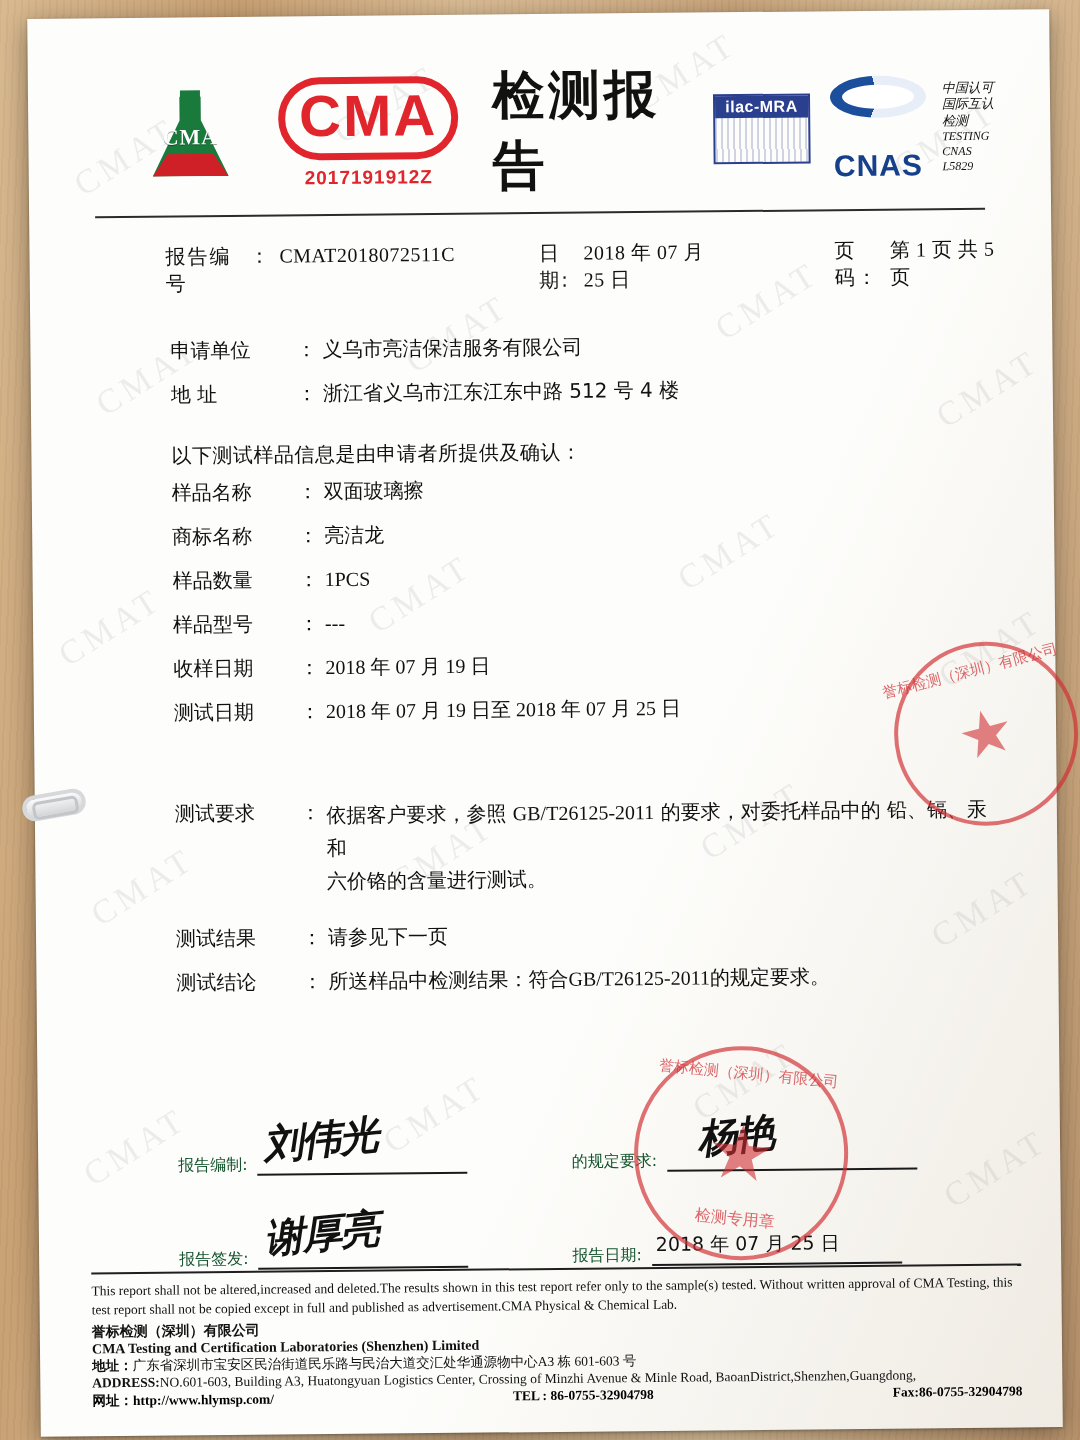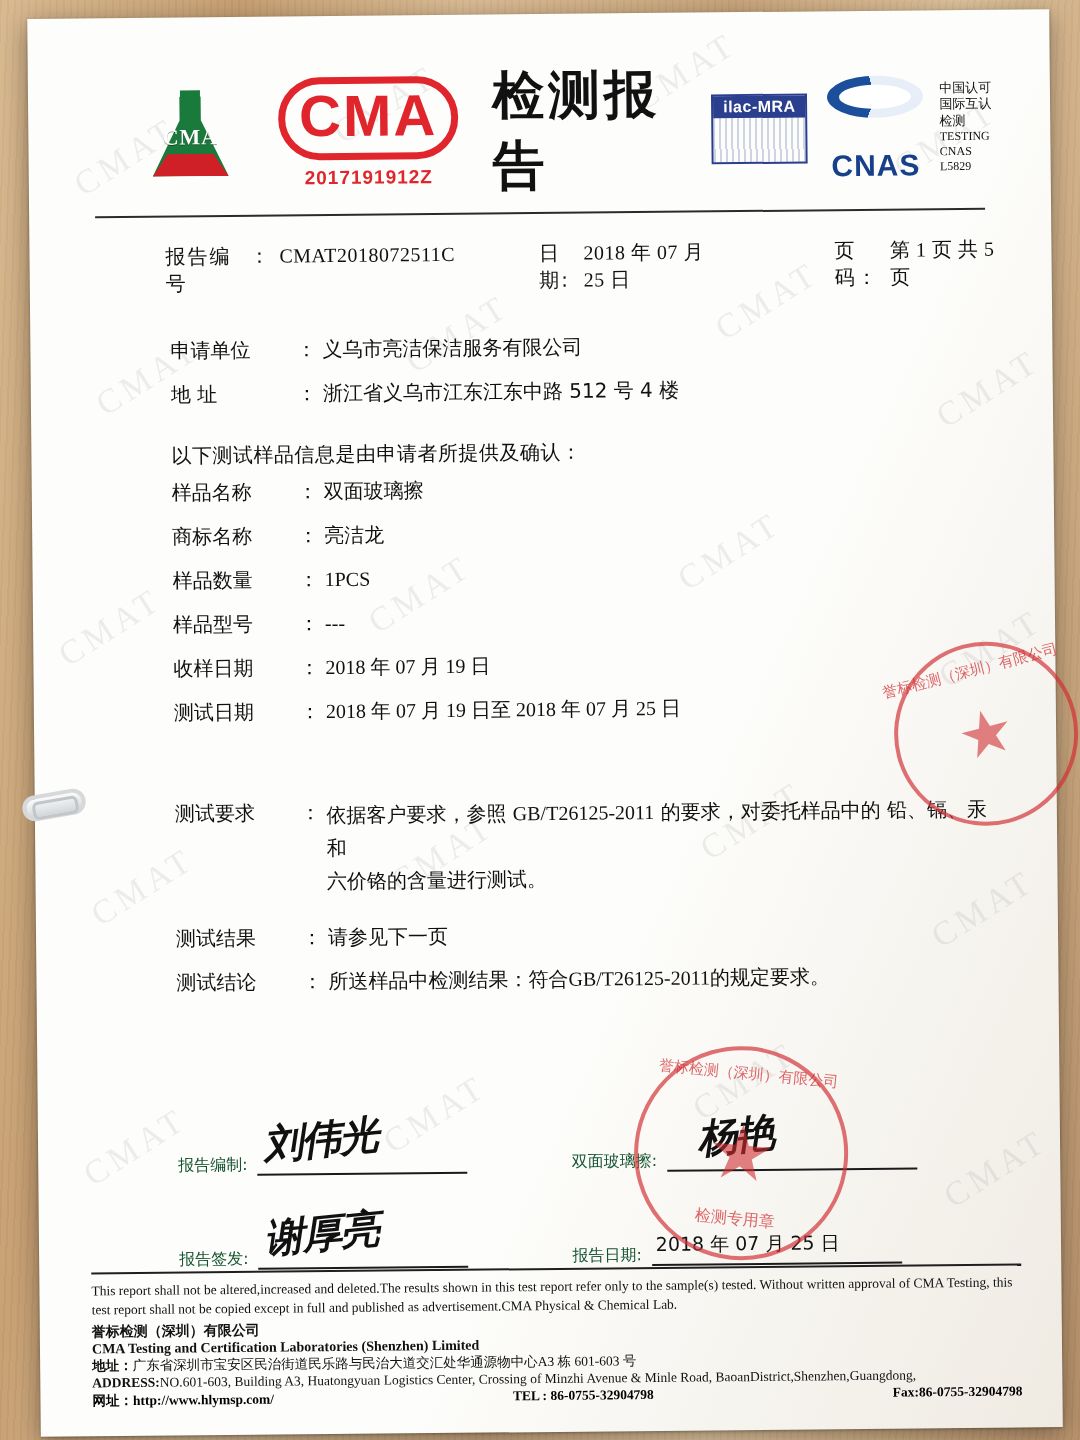--- a/index.html
+++ b/index.html
@@ -102,21 +102,21 @@
   .cnas-mark{
     width:96px;height:42px;border-radius:50%;
     background:conic-gradient(from 200deg,#1b4f9c 0 40%,#e8eef8 40% 100%);
     position:relative;margin:0 auto 2px;
   }
   .cnas-mark:after{
     content:"";position:absolute;left:12px;top:9px;width:72px;height:24px;border-radius:50%;
     background:#fff;
   }
   .cnas-txt{font-size:30px;font-weight:bold;color:#17408b;letter-spacing:1px;font-family:"Liberation Sans",sans-serif;line-height:1;margin-top:33px;}
-  .logo-accred{margin-left:16px;font-size:13px;line-height:1.25;color:#111;font-family:"DejaVu Sans",sans-serif;}
+  .logo-accred{margin-left:16px;font-size:13px;line-height:1.25;color:#111;font-family:"DejaVu Sans",sans-serif;font-style:italic;}
   .logo-accred .en{font-family:"Liberation Serif",serif;font-size:12px;}
 
   .hr-top{height:2px;background:#2b2b2b;margin:6px 14px 0 14px;}
 
   
   .meta{
     display:flex;align-items:baseline;margin:26px 0 0 84px;font-size:20px;color:#111;
   }
   .meta .lbl{letter-spacing:2px;font-family:"DejaVu Sans",sans-serif;}
   .meta .colon{margin:0 10px;}
@@ -345,21 +345,21 @@
 
     <div class="sigs">
       <div class="sigrow">
         <div class="sigcell sig-left">
           <span class="k">报告编制:</span>
           <span class="sigline">
             <span class="handwrite">刘伟光</span>
           </span>
         </div>
         <div class="sigcell sig-right">
-          <span class="k">双面玻璃擦:</span>
+          <span class="k">的规定要求:</span>
           <span class="sigline wide">
             <span class="handwrite" style="left:30px;">杨艳</span>
           </span>
         </div>
       </div>
 
       <div class="sigrow">
         <div class="sigcell sig-left">
           <span class="k">报告签发:</span>
           <span class="sigline">

